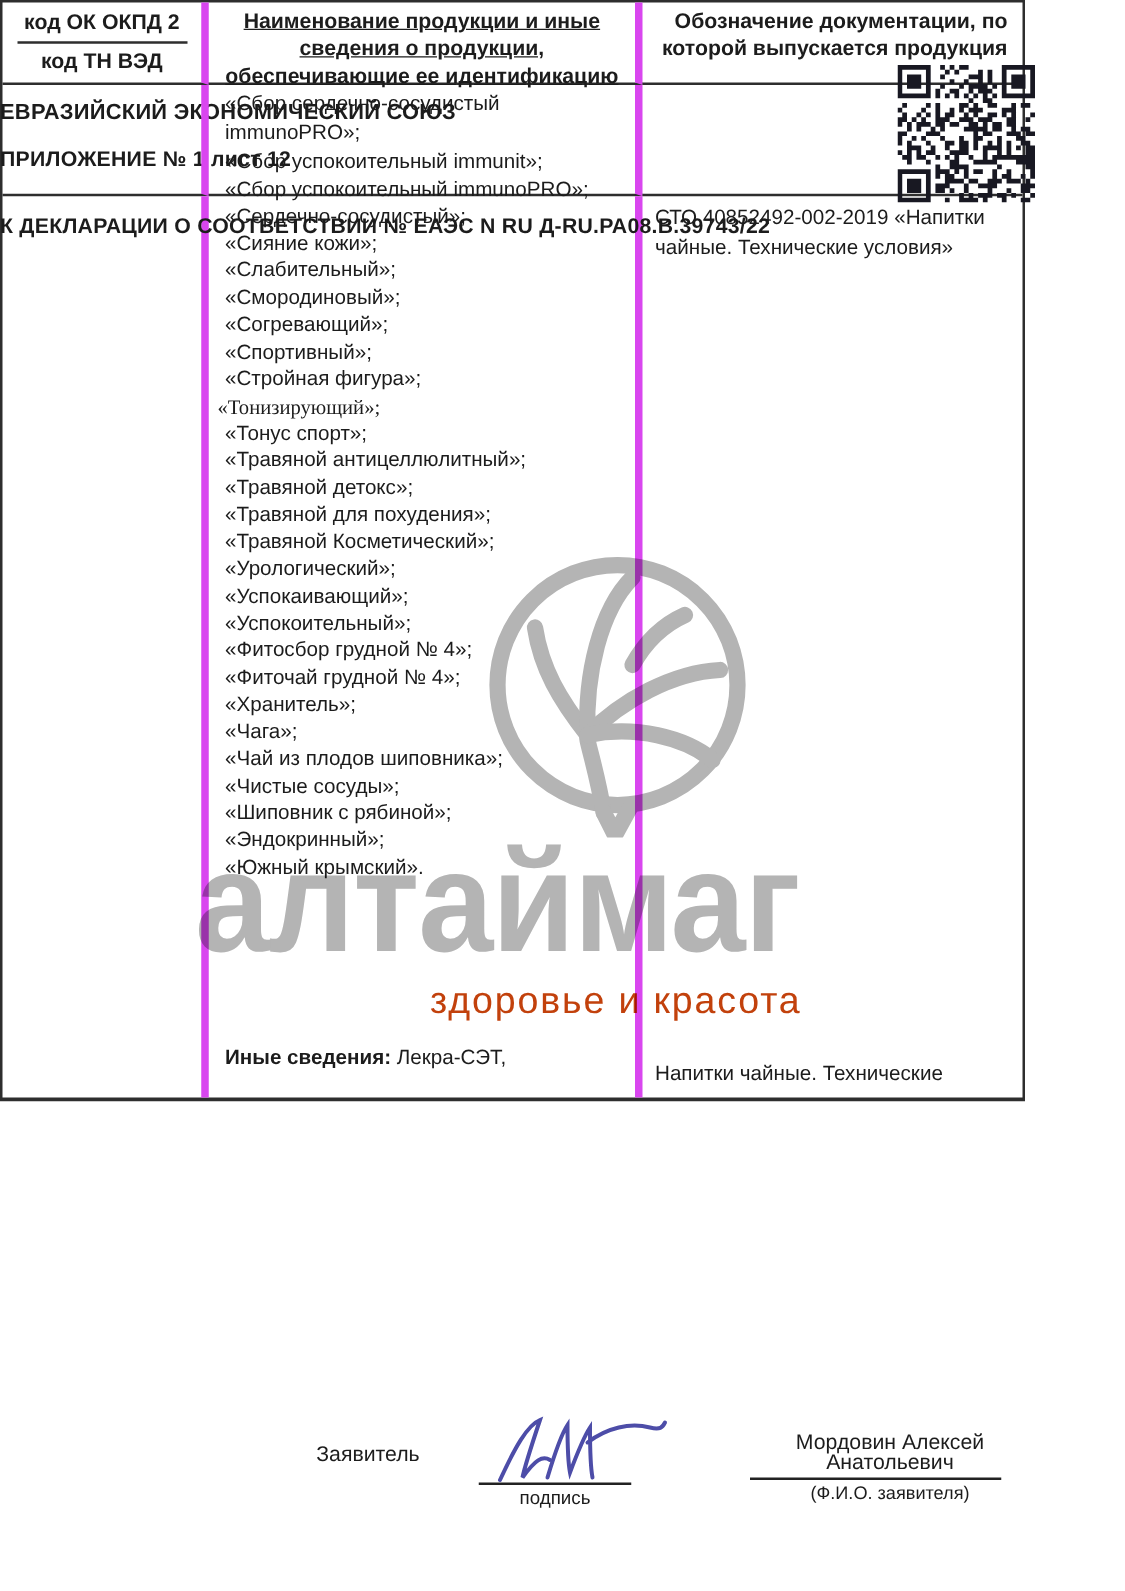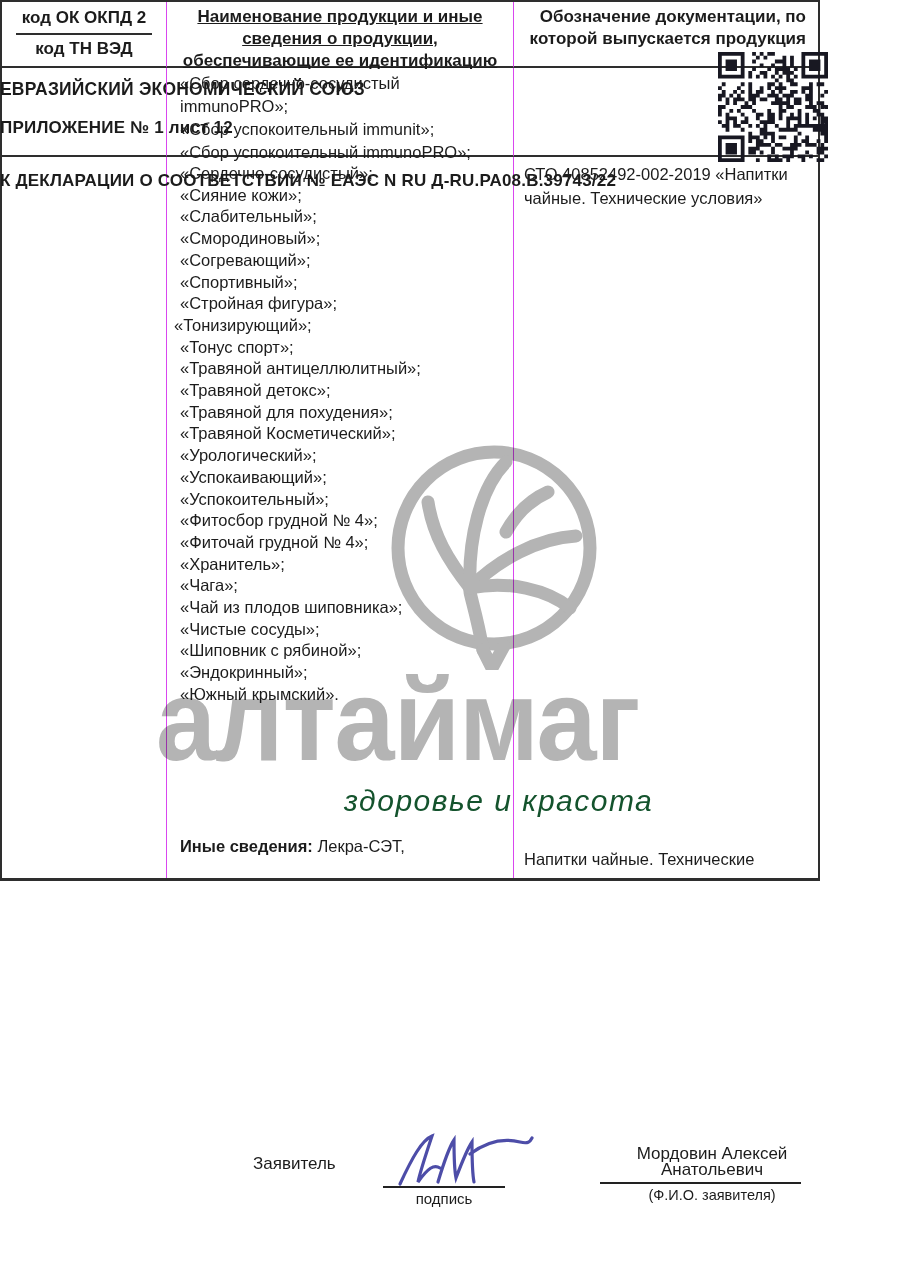--- a/index.html
+++ b/index.html
@@ -16,21 +16,21 @@
   .h3{top:171px;left:0;width:845px;font-size:17px;z-index:3;}
   
   #qrbox{top:52px;left:718px;width:110px;height:110px;z-index:2;}
   
   .tbl{
     top:245px;left:43px;width:820px;height:881px;box-sizing:border-box;
     border:2px solid #2e2e2e;border-bottom:3px solid #2e2e2e;
     display:grid;grid-template-columns:165px 347px 1fr;grid-template-rows:66px 89px 1fr;
     font-size:16.5px;z-index:1;
   }
-  .cell{box-sizing:border-box;border-right:1px solid #d946ef;border-bottom:2px solid #2e2e2e;position:relative;}
+  .cell{box-sizing:border-box;border-right:6px solid #d946ef;border-bottom:2px solid #2e2e2e;position:relative;}
   .cell.lastcol{border-right:none;}
   .cell.lastrow{border-bottom:none;}
   .th{font-weight:bold;font-size:17px;text-align:center;line-height:22px;padding-top:5px;}
   .code-sep{width:136px;height:0;border-top:2px solid #2e2e2e;margin:4px auto 3px auto;}
   .th2{padding:4px 9px 0 9px;text-decoration:underline;}
   .th3{padding:4px 12px 0 12px;text-align:right;}
   .prodlist1{padding:4px 24px 0 13px;line-height:23px;}
   .prodlist2{padding:6px 18px 16px 13px;line-height:21.7px;}
   .docref{padding:6px 5px 0 10px;line-height:23.5px;}
   .other-info{position:absolute;left:13px;bottom:20px;white-space:nowrap;}
@@ -83,21 +83,21 @@
 
     <div class="cell lastrow"></div>
     <div class="cell prodlist2 lastrow">
       <div>«Сердечно-сосудистый»;</div>
       <div>«Сияние кожи»;</div>
       <div>«Слабительный»;</div>
       <div>«Смородиновый»;</div>
       <div>«Согревающий»;</div>
       <div>«Спортивный»;</div>
       <div>«Стройная фигура»;</div>
-      <div style="margin-left:-6px;">«Тонизирующий»;</div>
+      <div style="margin-left:-6px;font-family:Liberation Serif, serif;">«Тонизирующий»;</div>
       <div>«Тонус спорт»;</div>
       <div>«Травяной антицеллюлитный»;</div>
       <div>«Травяной детокс»;</div>
       <div>«Травяной для похудения»;</div>
       <div>«Травяной Косметический»;</div>
       <div>«Урологический»;</div>
       <div>«Успокаивающий»;</div>
       <div>«Успокоительный»;</div>
       <div>«Фитосбор грудной № 4»;</div>
       <div>«Фиточай грудной № 4»;</div>
@@ -126,21 +126,21 @@
         <path d="M82 148 C 60 120, 45 95, 40 62"></path>
         <path d="M82 148 C 80 100, 92 48, 118 22"></path>
         <path d="M82 148 C 110 120, 150 98, 188 96"></path>
         <path d="M82 148 C 120 140, 160 150, 182 168"></path>
         <path d="M118 92 C 128 74, 142 60, 160 52"></path>
         <path d="M95 210 L 104 228 L 116 206"></path>
       </g>
     </svg>
   </div>
   <div class="abs wm wm-title" style="color:#b4b4b4;">алтаймаг</div>
-  <div class="abs wm wm-sub" style="color:#14532d;font-style:italic;">здоровье и красота</div>
+  <div class="abs wm wm-sub" style="color:#c2410c;">здоровье и красота</div>
 
   <div class="abs sig-label">Заявитель</div>
   <div class="abs sig-ink">
     <svg width="160" height="62" viewBox="0 0 160 62">
       <g fill="none" stroke="#4d4da8" stroke-width="3.2" stroke-linecap="round">
         <path d="M18 56 C 30 30, 40 12, 50 8 C 44 26, 38 44, 36 54 C 46 40, 52 36, 58 40"></path>
         <path d="M56 54 C 62 34, 68 18, 72 12 C 72 26, 72 40, 74 50 C 80 34, 86 20, 90 14 C 90 28, 90 44, 92 54"></path>
         <path d="M88 26 C 104 14, 122 10, 138 14 C 146 16, 148 14, 150 10"></path>
       </g>
     </svg>

